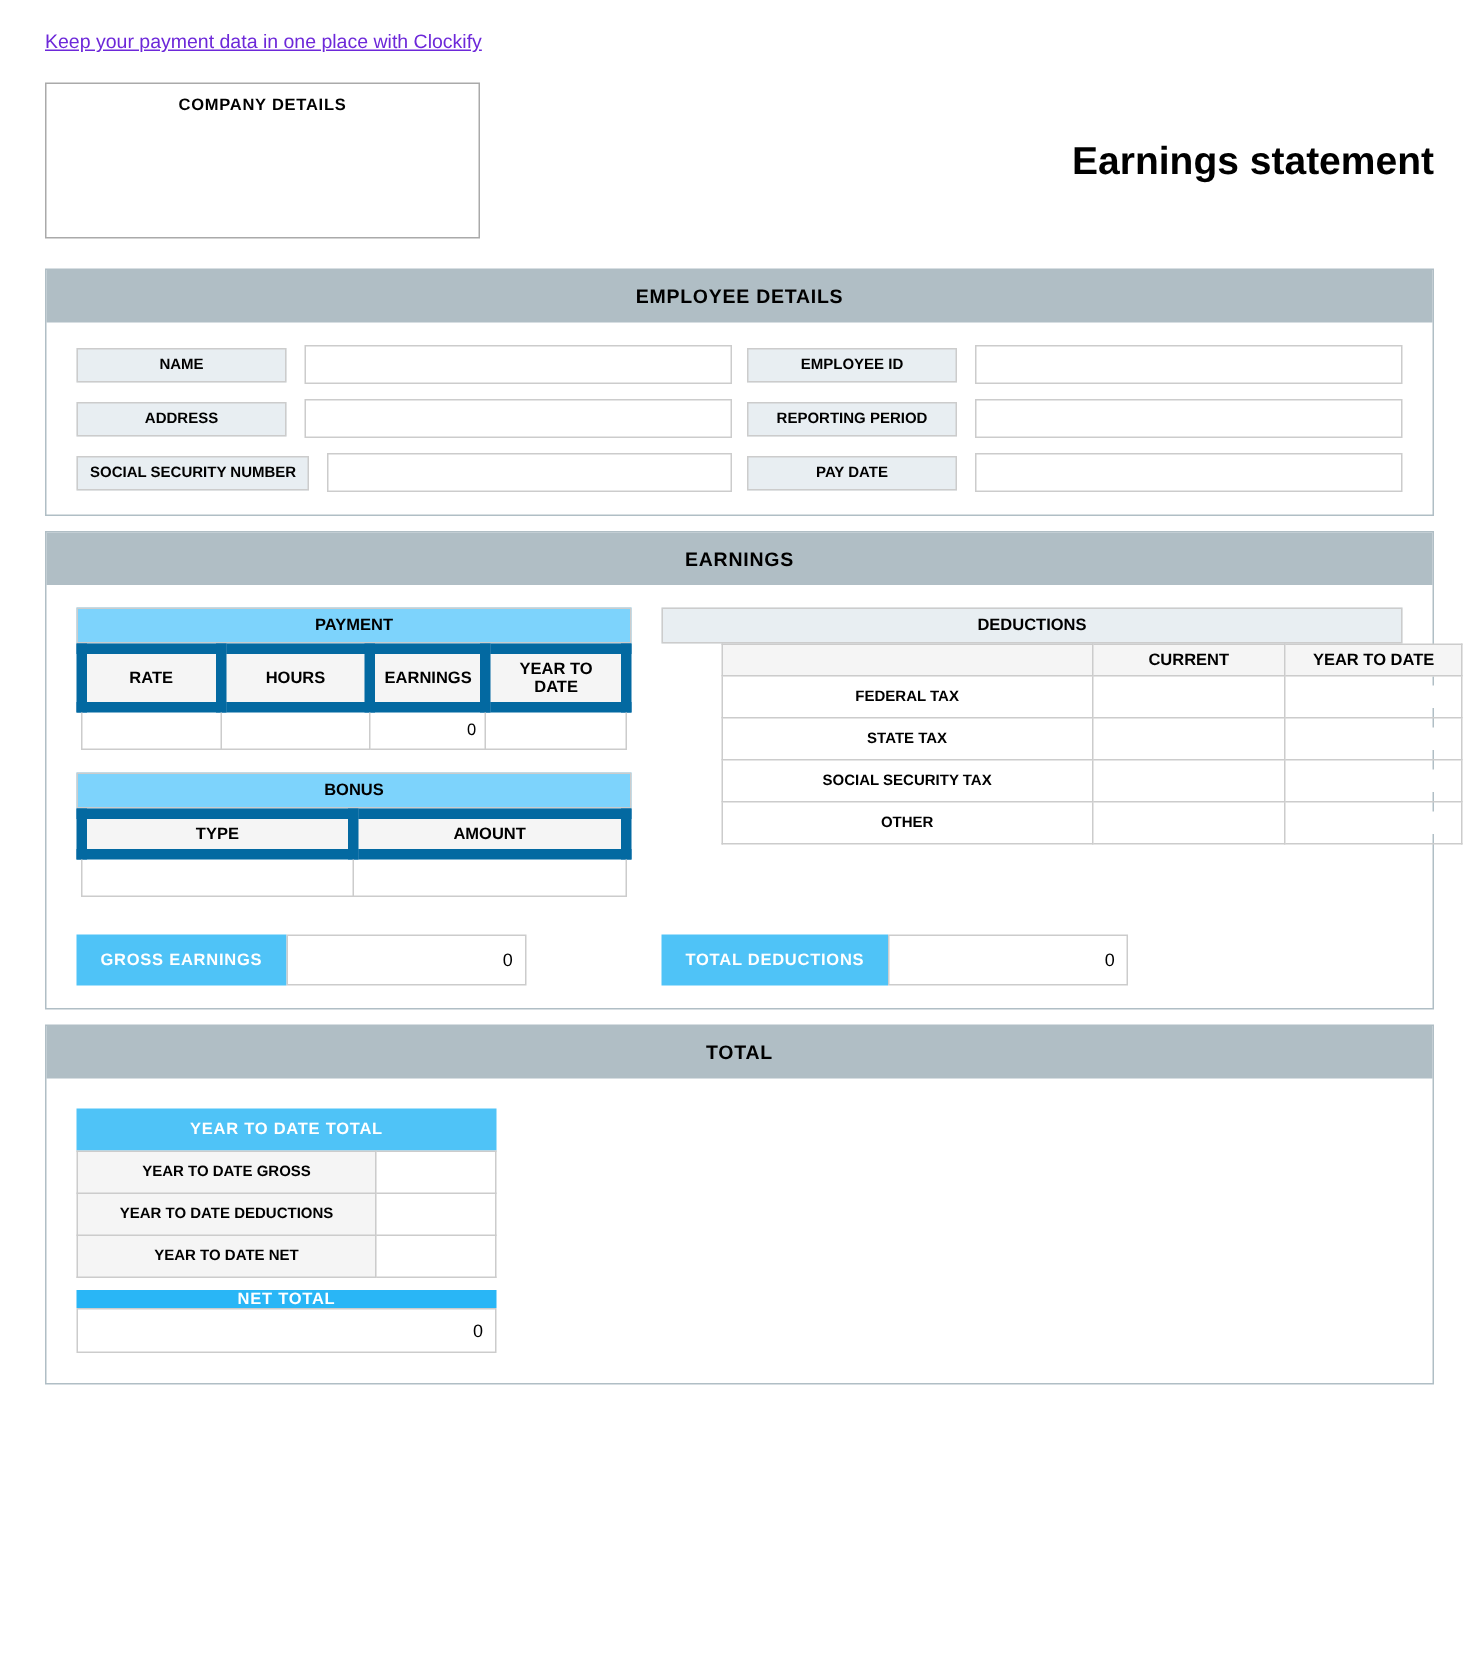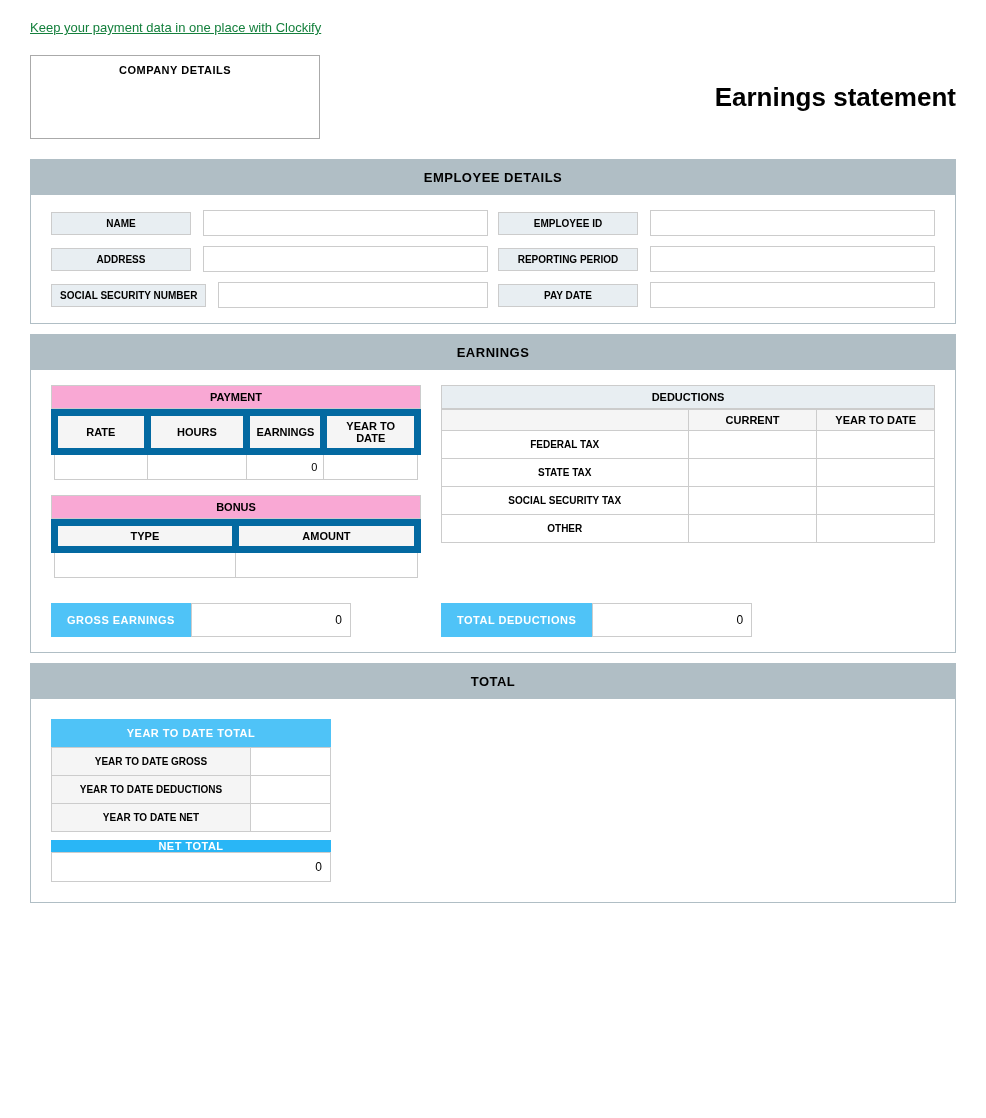--- a/index.html
+++ b/index.html
@@ -8,37 +8,37 @@
       background: #fff;
       color: #000;
       font-size: 12px;
       width: 986px;
       min-height: 1118px;
     }
     .top-link {
       padding: 20px 30px 10px 30px;
     }
     .top-link a {
-      color: #15803d;
+      color: #6d28d9;
       text-decoration: underline;
       font-size: 13px;
     }
     .page-container {
       padding: 10px 30px 30px 30px;
     }
     .header-section {
       display: flex;
       justify-content: space-between;
       align-items: center;
       margin-bottom: 20px;
     }
     .company-details-box {
       border: 1px solid #aaa;
       width: 290px;
-      height: 84px;
+      height: 104px;
       padding: 8px;
       display: flex;
       align-items: flex-start;
       justify-content: center;
     }
     .company-details-label {
       font-size: 11px;
       font-weight: bold;
       letter-spacing: 0.5px;
     }
@@ -101,21 +101,21 @@
     }
     .left-panel {
       flex: 0 0 370px;
     }
     .right-panel {
       flex: 1;
     }
 
     
     .sub-section-label {
-      background: #f9a8d4;
+      background: #7dd3fc;
       border: 1px solid #ccc;
       text-align: center;
       padding: 5px;
       font-weight: bold;
       font-size: 11px;
       margin-bottom: 0;
     }
     .data-table {
       width: 100%;
       border-collapse: collapse;
@@ -147,20 +147,21 @@
       border: 1px solid #ccc;
       text-align: center;
       padding: 5px;
       font-weight: bold;
       font-size: 11px;
     }
     .deductions-table {
       width: 100%;
       border-collapse: collapse;
       font-size: 11px;
+      margin-left: 40px;
     }
     .deductions-table th {
       border: 1px solid #ccc;
       padding: 4px 6px;
       text-align: center;
       font-weight: bold;
       background: #f5f5f5;
     }
     .deductions-table td {
       border: 1px solid #ccc;

